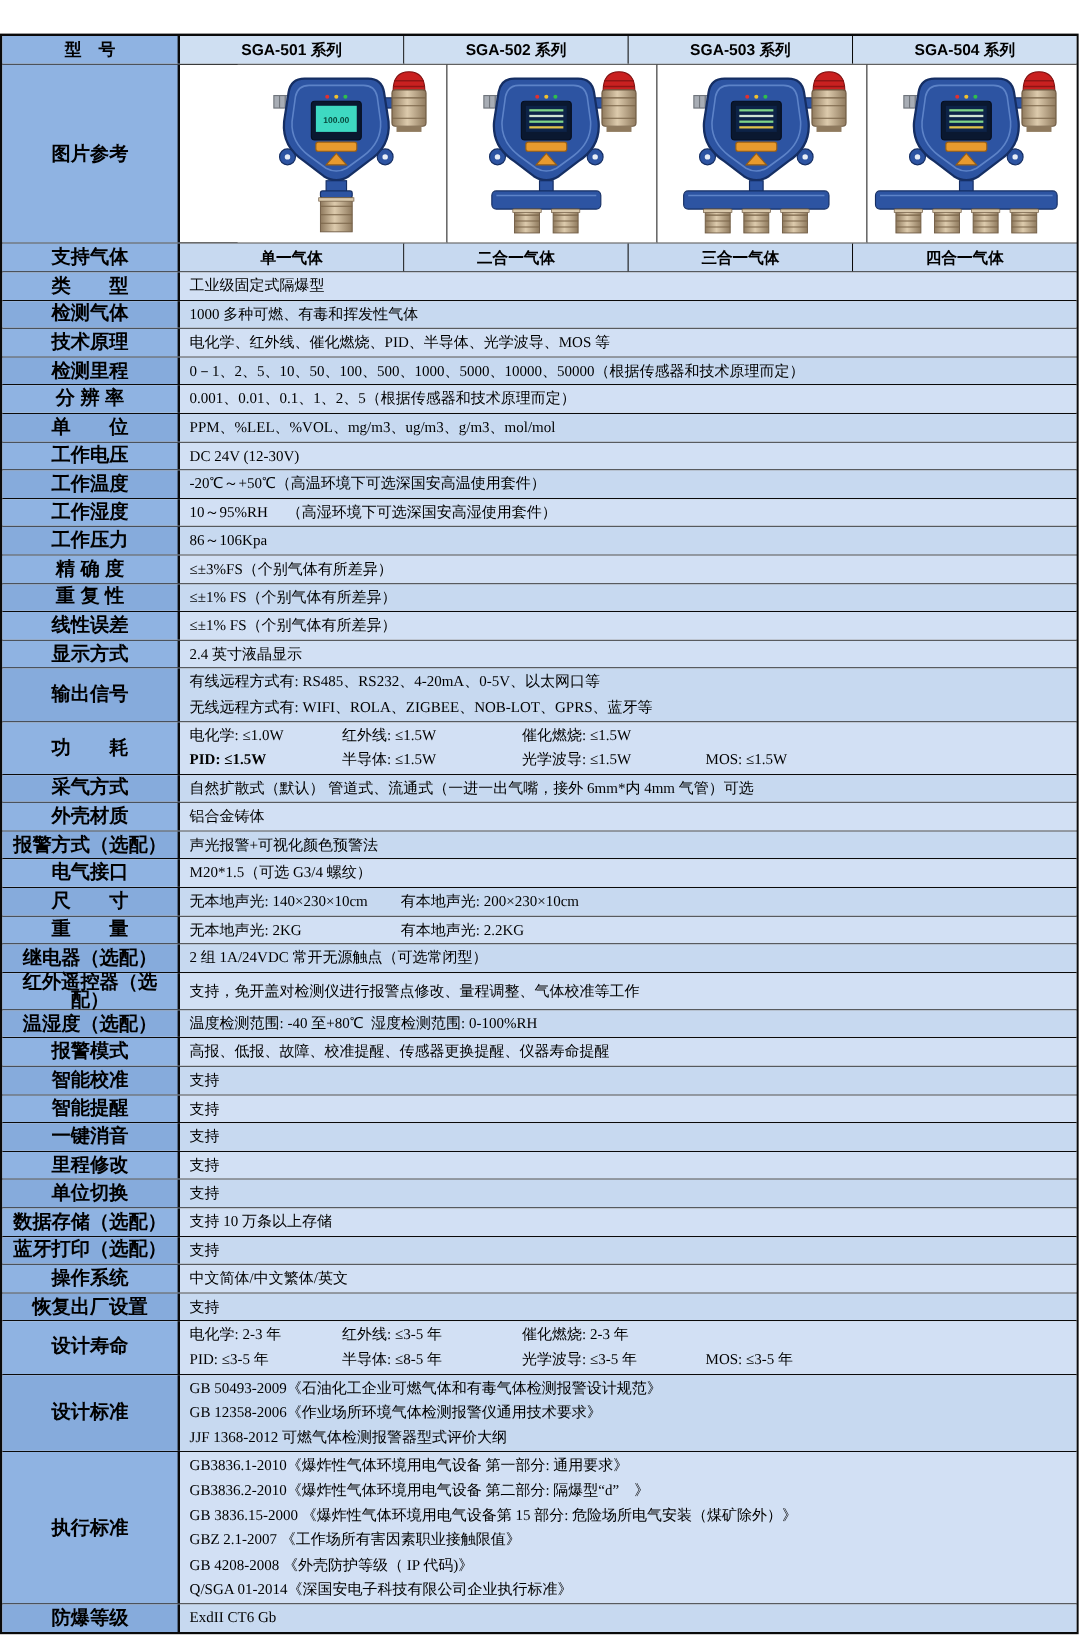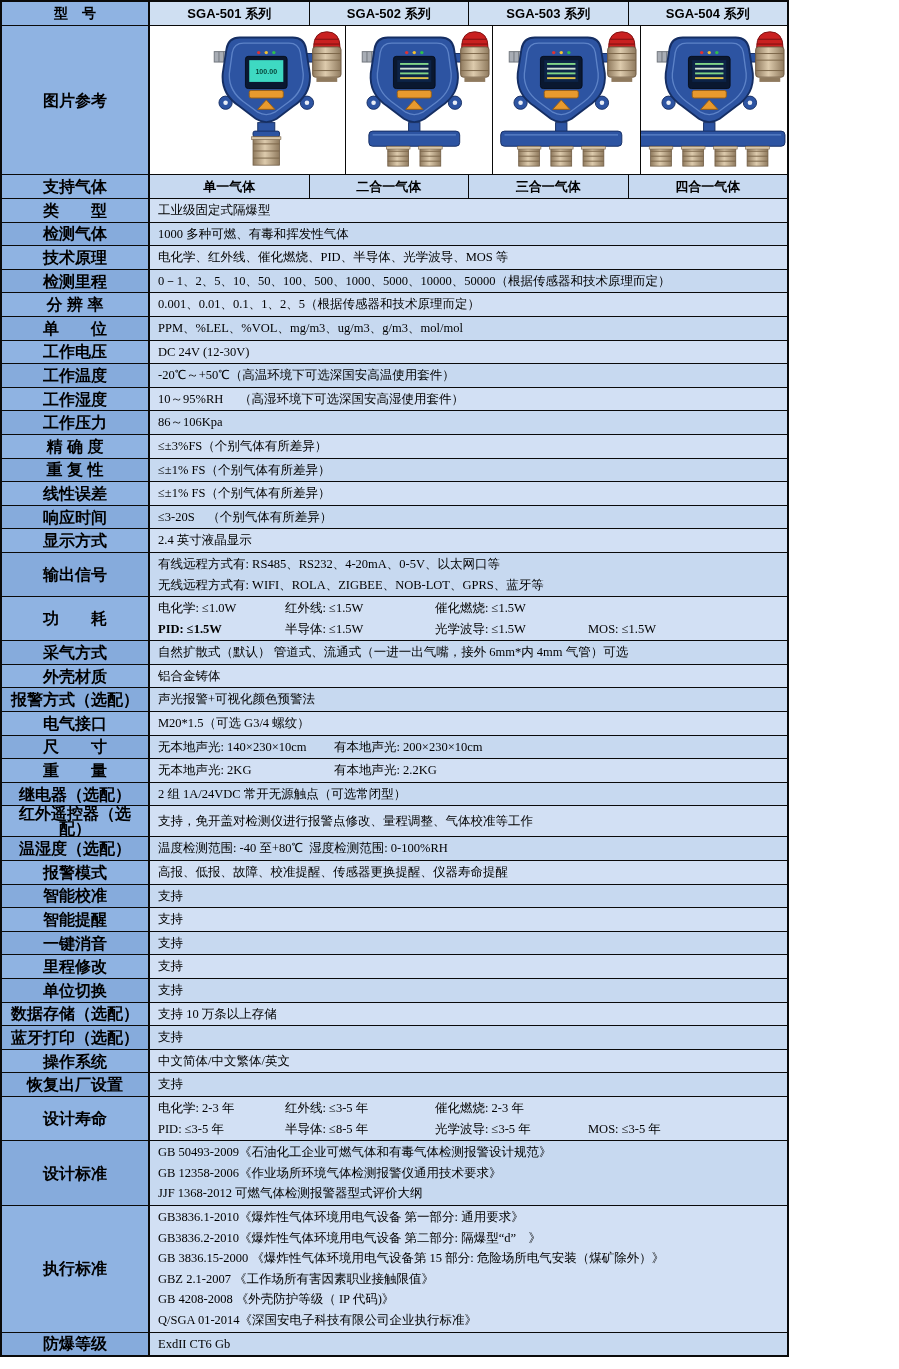--- a/index.html
+++ b/index.html
@@ -1,21 +1,22 @@
 <!DOCTYPE html>
 <html style="--border: #0a0a0a; --label-blue: #8fb3e2; --label-blue-alt: #86abdc; --row-light: #d2e0f4; --row-light-alt: #c7d9f0; --model-bg: #cfdff2;"><head>
 <meta charset="utf-8">
 <style>
   html,body{margin:0;padding:0;background:#ffffff;}
   .sheet{
-    width:789px;
+    width:899px;
     box-sizing:border-box;
     border:2px solid var(--border,#0a0a0a);
     font-family:"Liberation Sans",sans-serif;
     color:#000;
+    margin-top:28px;
   }
   .row{display:flex;border-bottom:1px solid var(--border,#0a0a0a);}
   .row:last-child{border-bottom:none;}
   .cell{box-sizing:border-box;}
   .label-cell{
     flex:0 0 148px;width:148px;
     display:flex;align-items:center;justify-content:center;
     font-weight:bold;font-size:16px;line-height:15px;
     text-align:center;padding:0 3px;
     border-right:2px solid var(--border,#0a0a0a);
@@ -382,26 +383,20 @@
         <div class="cell content-cell">
           <div class="line">≤±1% FS（个别气体有所差异）</div>
         </div>
       </div>
       <div class="row spec-row">
         <div class="cell label-cell">线性误差</div>
         <div class="cell content-cell">
           <div class="line">≤±1% FS（个别气体有所差异）</div>
         </div>
       </div>
-      <div class="row spec-row alt">
-        <div class="cell label-cell">响应时间</div>
-        <div class="cell content-cell">
-          <div class="line">≤3-20S　（个别气体有所差异）</div>
-        </div>
-      </div>
       <div class="row spec-row">
         <div class="cell label-cell">显示方式</div>
         <div class="cell content-cell">
           <div class="line">2.4 英寸液晶显示</div>
         </div>
       </div>
       <div class="row spec-row alt">
         <div class="cell label-cell">输出信号</div>
         <div class="cell content-cell">
           <div class="line">有线远程方式有: RS485、RS232、4-20mA、0-5V、以太网口等</div>

